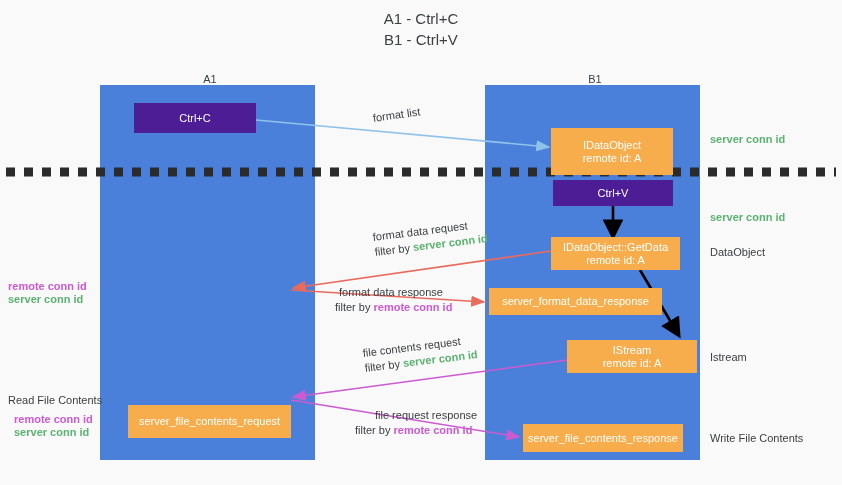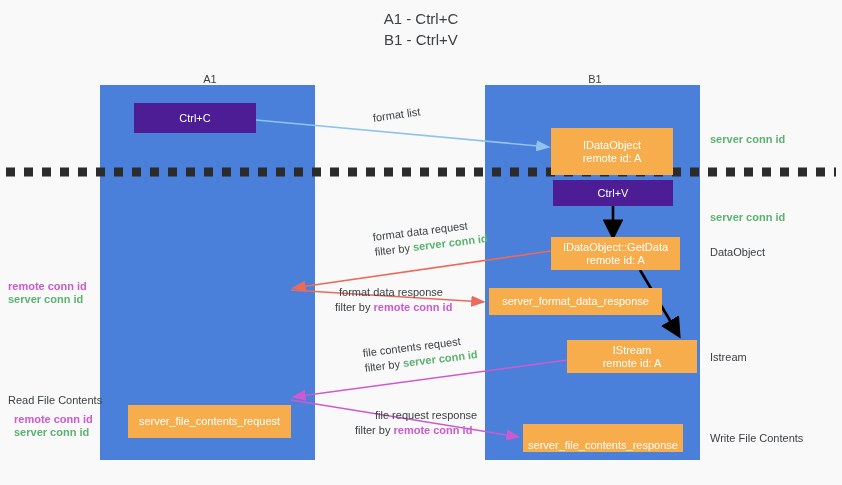--- a/index.html
+++ b/index.html
@@ -126,21 +126,21 @@
 
   <div class="node orange" style="left:567px;top:340px;width:130px;height:33px;white-space:pre-line;">
     <span>IStream
 remote id: A</span>
   </div>
 
   <div class="node orange" style="left:489px;top:288px;width:173px;height:27px;">
     <span>server_format_data_response</span>
   </div>
 
-  <div class="node orange" style="left:523px;top:424px;width:160px;height:28px;justify-content:flex-end;">
+  <div class="node orange" style="left:523px;top:424px;width:160px;height:28px;">
     <span>server_file_contents_response</span>
   </div>
 
   <div class="lbl green" style="left:710px;top:132px;">server conn id</div>
   <div class="lbl green" style="left:710px;top:210px;">server conn id</div>
   <div class="lbl plain" style="left:710px;top:245px;">DataObject</div>
   <div class="lbl plain" style="left:710px;top:350px;">Istream</div>
   <div class="lbl plain" style="left:710px;top:431px;">Write File Contents</div>
 
   <div class="lbl magenta" style="left:8px;top:279px;">remote conn id</div>

